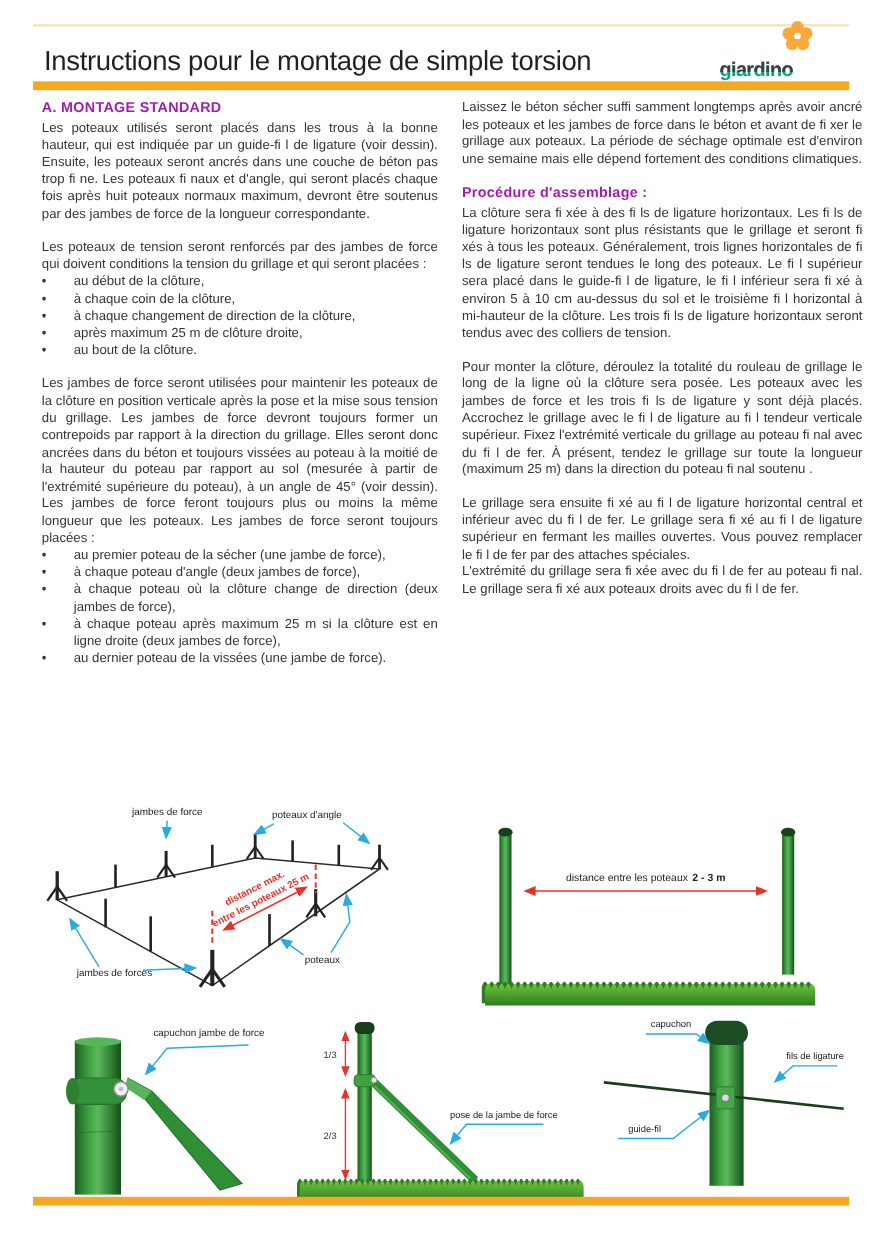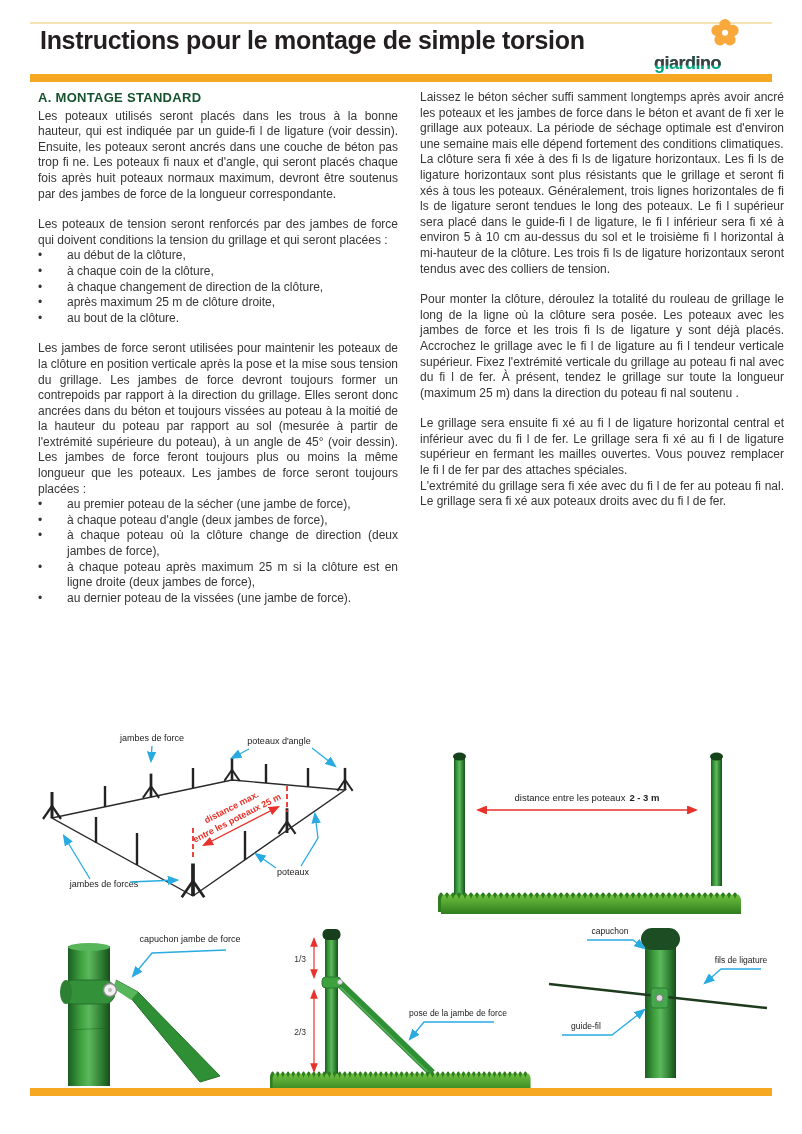--- a/index.html
+++ b/index.html
@@ -6,37 +6,37 @@
   html,body { margin:0; padding:0; background:#ffffff; }
   .page {
     position: relative;
     width: 802px; height: 1134px;
     background: #ffffff;
     font-family: "Liberation Sans", "DejaVu Sans", sans-serif;
     overflow: hidden;
   }
   .topline { position:absolute; left:30px; right:30px; top:22px; height:2px; background:#F4E3B0; }
   .title {
-    position:absolute; left:40px; top:26px; margin:0;
-    font-size:25px; font-weight:bold; letter-spacing:-0.3px; color:#231F20;
+    position:absolute; left:40px; top:42px; margin:0;
+    font-size:25px; font-weight:normal; letter-spacing:-0.3px; color:#231F20;
   }
   .header-bar { position:absolute; left:30px; right:30px; top:74px; height:8px; background:#F7A823; }
   .footer-bar { position:absolute; left:30px; right:30px; top:1088px; height:8px; background:#F7A823; }
 
   .logo { position:absolute; right:28px; top:20px; width:120px; height:52px; }
   .logo .flower { position:absolute; left:54px; top:-2px; width:34px; height:30px; }
   .logo-word { position:absolute; left:0; bottom:0; font-size:18px; font-weight:bold; letter-spacing:-0.5px; line-height:1; }
   .logo-word .base { color:#00A77E; }
   .logo-word .over { position:absolute; left:0; top:0; color:#414042; clip-path: inset(0 0 36% 0); }
 
   .col { position:absolute; top:90px; font-size:12px; line-height:15.6px; color:#353535; }
   .col-left  { left:38px;  width:360px; }
   .col-right { left:420px; width:364px; }
   .col p { margin:0; text-align:justify; }
-  .col h2 { margin:0 0 3px 0; font-size:13px; font-weight:bold; letter-spacing:0.3px; color:#14532d; }
+  .col h2 { margin:0 0 3px 0; font-size:13px; font-weight:bold; letter-spacing:0.3px; color:#a21caf; }
   .gap { margin-top:15px !important; }
   .bullet { display:flex; text-align:justify; }
   .bullet .dot { width:12px; flex:0 0 12px; }
   .bullet .bt { flex:1; text-align:justify;margin-left:17px; }
 
   .diag { position:absolute; }
   svg text { font-family:"Liberation Sans","DejaVu Sans",sans-serif; }
 </style>
 </head>
 <body>
@@ -133,20 +133,21 @@
         <span class="bt">à chaque poteau après maximum 25 m si la clôture est en ligne droite (deux jambes de force),</span>
       </div>
     <div class="bullet">
         <span class="dot">•</span>
         <span class="bt">au dernier poteau de la vissées (une jambe de force).</span>
       </div>
   </div>
 
   <div class="col col-right">
     <p>Laissez le béton sécher suffi samment longtemps après avoir ancré les poteaux et les jambes de force dans le béton et avant de fi xer le grillage aux poteaux. La période de séchage optimale est d'environ une semaine mais elle dépend fortement des conditions climatiques.</p>
+    <h2 class="gap">Procédure d'assemblage :</h2>
     <p>La clôture sera fi xée à des fi ls de ligature horizontaux. Les fi ls de ligature horizontaux sont plus résistants que le grillage et seront fi xés à tous les poteaux. Généralement, trois lignes horizontales de fi ls de ligature seront tendues le long des poteaux. Le fi l supérieur sera placé dans le guide-fi l de ligature, le fi l inférieur sera fi xé à environ 5 à 10 cm au-dessus du sol et le troisième fi l horizontal à mi-hauteur de la clôture. Les trois fi ls de ligature horizontaux seront tendus avec des colliers de tension.</p>
     <p class="gap">Pour monter la clôture, déroulez la totalité du rouleau de grillage le long de la ligne où la clôture sera posée. Les poteaux avec les jambes de force et les trois fi ls de ligature y sont déjà placés. Accrochez le grillage avec le fi l de ligature au fi l tendeur verticale supérieur. Fixez l'extrémité verticale du grillage au poteau fi nal avec du fi l de fer. À présent, tendez le grillage sur toute la longueur (maximum 25 m) dans la direction du poteau fi nal soutenu .</p>
     <p class="gap">Le grillage sera ensuite fi xé au fi l de ligature horizontal central et inférieur avec du fi l de fer. Le grillage sera fi xé au fi l de ligature supérieur en fermant les mailles ouvertes. Vous pouvez remplacer le fi l de fer par des attaches spéciales.</p>
     <p>L'extrémité du grillage sera fi xée avec du fi l de fer au poteau fi nal. Le grillage sera fi xé aux poteaux droits avec du fi l de fer.</p>
   </div>
 
   <svg class="diag" style="left:30px; top:700px" width="390" height="230" viewBox="0 0 390 230">
     <g>
       <polygon points="22,118 202,80 315,90 163,196" fill="none" stroke="#2a2a2a" stroke-width="1.4"></polygon>
     </g>

